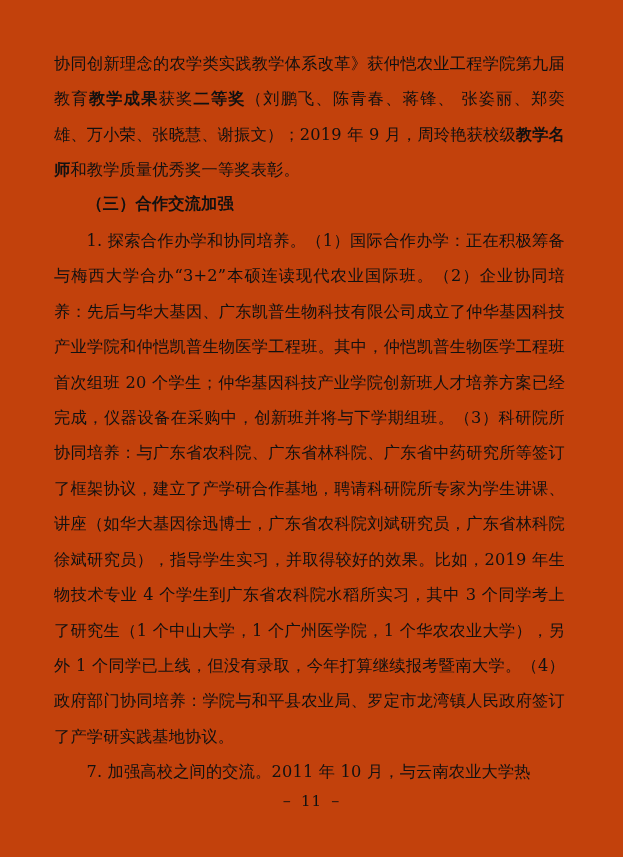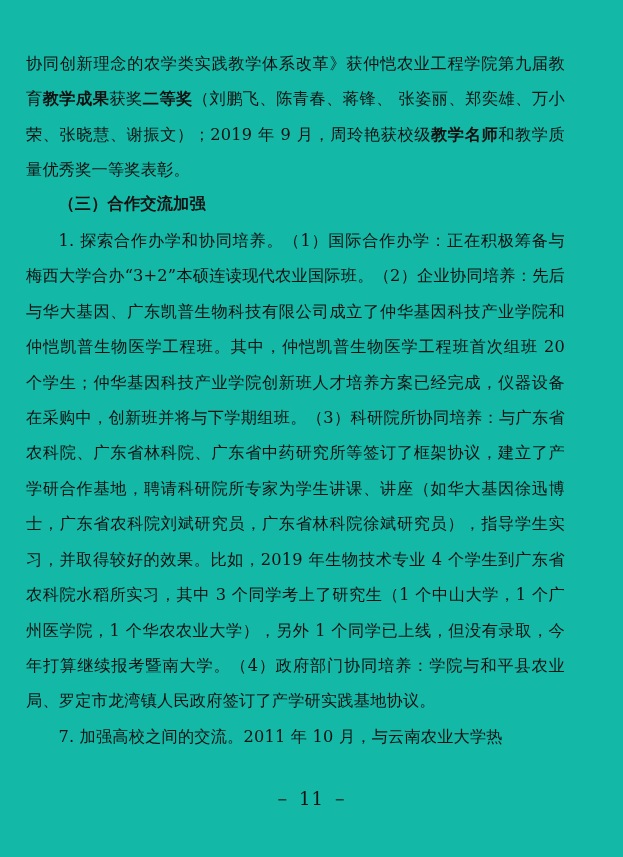--- a/index.html
+++ b/index.html
@@ -12,22 +12,22 @@
     background: #ffffff;
     font-family: "DejaVu Serif", "Liberation Serif", serif;
     color: #1a1a1a;
     overflow: hidden;
   }
   .page {
     position: relative;
     width: 623px;
     height: 857px;
     box-sizing: border-box;
-    padding: 46px 58px 0 26px;
-    background: #14b8a6;
+    padding: 46px 58px 0 54px;
+    background: #c2410c;
   }
   .body-text {
     font-size: 16.2px;
     line-height: 35.4px;
     text-align: justify;
     text-justify: inter-ideograph;
     letter-spacing: 0.2px;
     color: #111111;
   }
   p {
@@ -46,21 +46,21 @@
   }
   .num-b {
     font-weight: normal;
   }
   .footer {
     position: absolute;
     left: 0;
     right: 0;
     bottom: 46px;
     text-align: center;
-    font-size: 18px;
+    font-size: 15px;
     color: #111111;
     letter-spacing: 1px;
   }
   .line-block {
     margin: 0;
   }
 </style>
 </head>
 <body>
 

